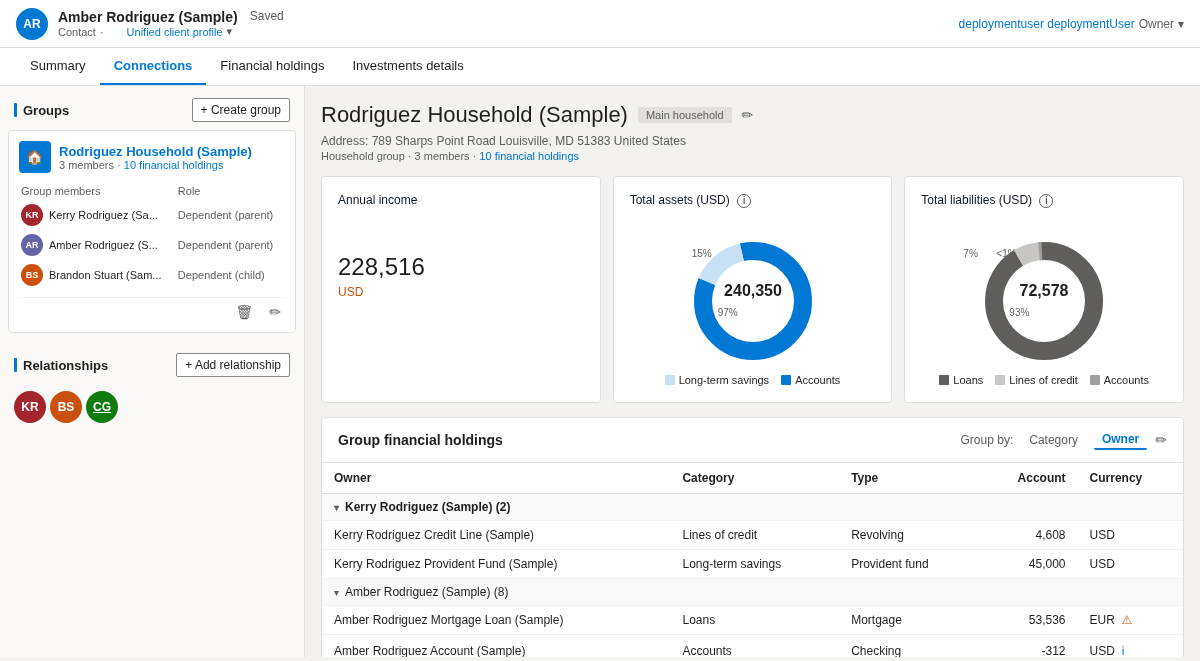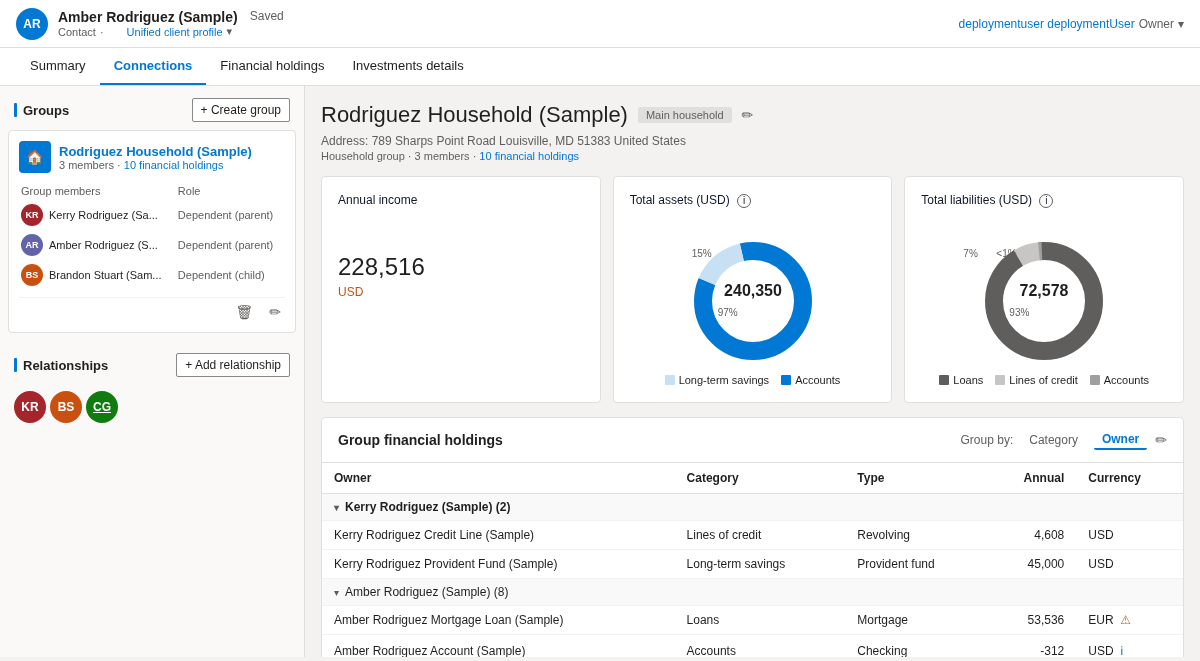--- a/index.html
+++ b/index.html
@@ -365,21 +365,21 @@
           <button class="edit-pencil">✏</button>
         </div>
       </div>
 
       <table class="holdings-table">
         <thead>
           <tr>
             <th>Owner</th>
             <th>Category</th>
             <th>Type</th>
-            <th class="right">Annual</th>
+            <th class="right">Account</th>
             <th>Currency</th>
           </tr>
         </thead>
         <tbody>
 
           <tr class="owner-row">
             <td colspan="5">
               <div class="owner-expand">
                 <span class="expand-icon">▾</span>
                 <span>Kerry Rodriguez (Sample) (2)</span>

